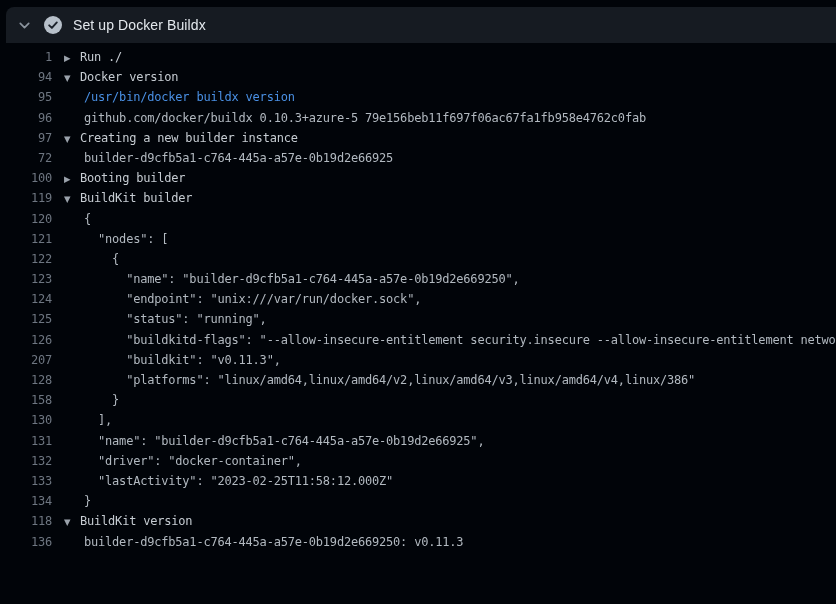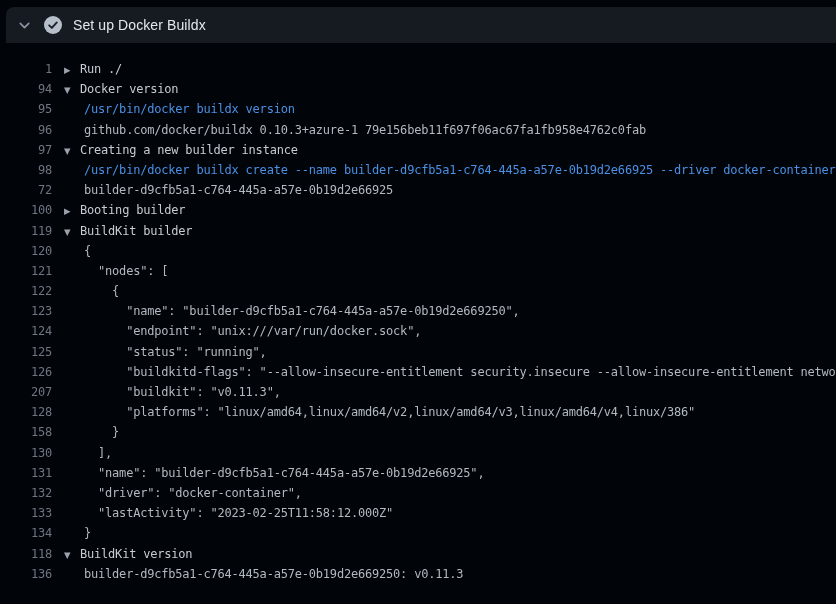--- a/index.html
+++ b/index.html
@@ -6,21 +6,21 @@
   .shell{position:relative;width:836px;height:580px;background:#010409;overflow:hidden;
          font-family:"DejaVu Sans Mono","Liberation Mono",monospace;}
   
   .step-header{position:absolute;left:6px;right:0;top:7px;height:36px;background:#161b22;
                border-radius:8px 0 0 0;display:flex;align-items:center;cursor:pointer;}
   .chev-btn{margin-left:7px;width:22px;height:22px;display:flex;align-items:center;justify-content:center;}
   .check-wrap{margin-left:9px;width:18px;height:18px;display:flex;align-items:center;justify-content:center;}
   .step-title{margin-left:11px;font-family:"Liberation Sans",sans-serif;font-size:14px;font-weight:500;
               color:#e3e8ed;letter-spacing:.1px;}
   
-  .log{position:absolute;left:0;right:0;top:43px;bottom:0;overflow:hidden;padding-top:16px;
+  .log{position:absolute;left:0;right:0;top:43px;bottom:0;overflow:hidden;padding-top:4px;
        font-size:12px;letter-spacing:-0.2px;}
   .row{height:20.2px;line-height:20.2px;white-space:pre;}
   .ln{display:inline-block;width:52px;text-align:right;color:#6e7681;cursor:pointer;text-decoration:none;}
   .arr{display:inline-block;width:16px;margin-left:12px;text-align:left;
        font-family:"DejaVu Sans",sans-serif;font-size:8.5px;color:#9aa2ab;}
   .gbody{cursor:pointer;}
   .glabel{color:#c6ccd2;}
   .txt{display:inline-block;margin-left:32px;}
   .out{color:#b2b9c0;}
   .cmd{color:#4a90e4;}
@@ -43,23 +43,22 @@
       </svg>
     </span>
     <span class="step-title">Set up Docker Buildx</span>
   </div>
 
   <div class="log">
     <div id="log-lines">
         <div class="row"><span class="ln">1</span><span class="gbody"><span class="arr">▶</span><span class="glabel">Run ./</span></span></div>
         <div class="row"><span class="ln">94</span><span class="gbody"><span class="arr">▼</span><span class="glabel">Docker version</span></span></div>
         <div class="row"><span class="ln">95</span><span class="txt cmd">/usr/bin/docker buildx version</span></div>
-        <div class="row"><span class="ln">96</span><span class="txt out">github.com/docker/buildx 0.10.3+azure-1 79e156beb11f697f06ac67fa1fb958e4762c0fab</span></div>
+        <div class="row"><span class="ln">96</span><span class="txt out">github.com/docker/buildx 0.10.3+azure-5 79e156beb11f697f06ac67fa1fb958e4762c0fab</span></div>
         <div class="row"><span class="ln">97</span><span class="gbody"><span class="arr">▼</span><span class="glabel">Creating a new builder instance</span></span></div>
-        <div class="row"><span class="ln">98</span><span class="txt cmd">/usr/bin/docker buildx create --name builder-d9cfb5a1-c764-445a-a57e-0b19d2e66925 --driver docker-container</span></div>
         <div class="row"><span class="ln">72</span><span class="txt out">builder-d9cfb5a1-c764-445a-a57e-0b19d2e66925</span></div>
         <div class="row"><span class="ln">100</span><span class="gbody"><span class="arr">▶</span><span class="glabel">Booting builder</span></span></div>
         <div class="row"><span class="ln">119</span><span class="gbody"><span class="arr">▼</span><span class="glabel">BuildKit builder</span></span></div>
         <div class="row"><span class="ln">120</span><span class="txt out">{</span></div>
         <div class="row"><span class="ln">121</span><span class="txt out">  "nodes": [</span></div>
         <div class="row"><span class="ln">122</span><span class="txt out">    {</span></div>
         <div class="row"><span class="ln">123</span><span class="txt out">      "name": "builder-d9cfb5a1-c764-445a-a57e-0b19d2e669250",</span></div>
         <div class="row"><span class="ln">124</span><span class="txt out">      "endpoint": "unix:///var/run/docker.sock",</span></div>
         <div class="row"><span class="ln">125</span><span class="txt out">      "status": "running",</span></div>
         <div class="row"><span class="ln">126</span><span class="txt out">      "buildkitd-flags": "--allow-insecure-entitlement security.insecure --allow-insecure-entitlement network.host",</span></div>

